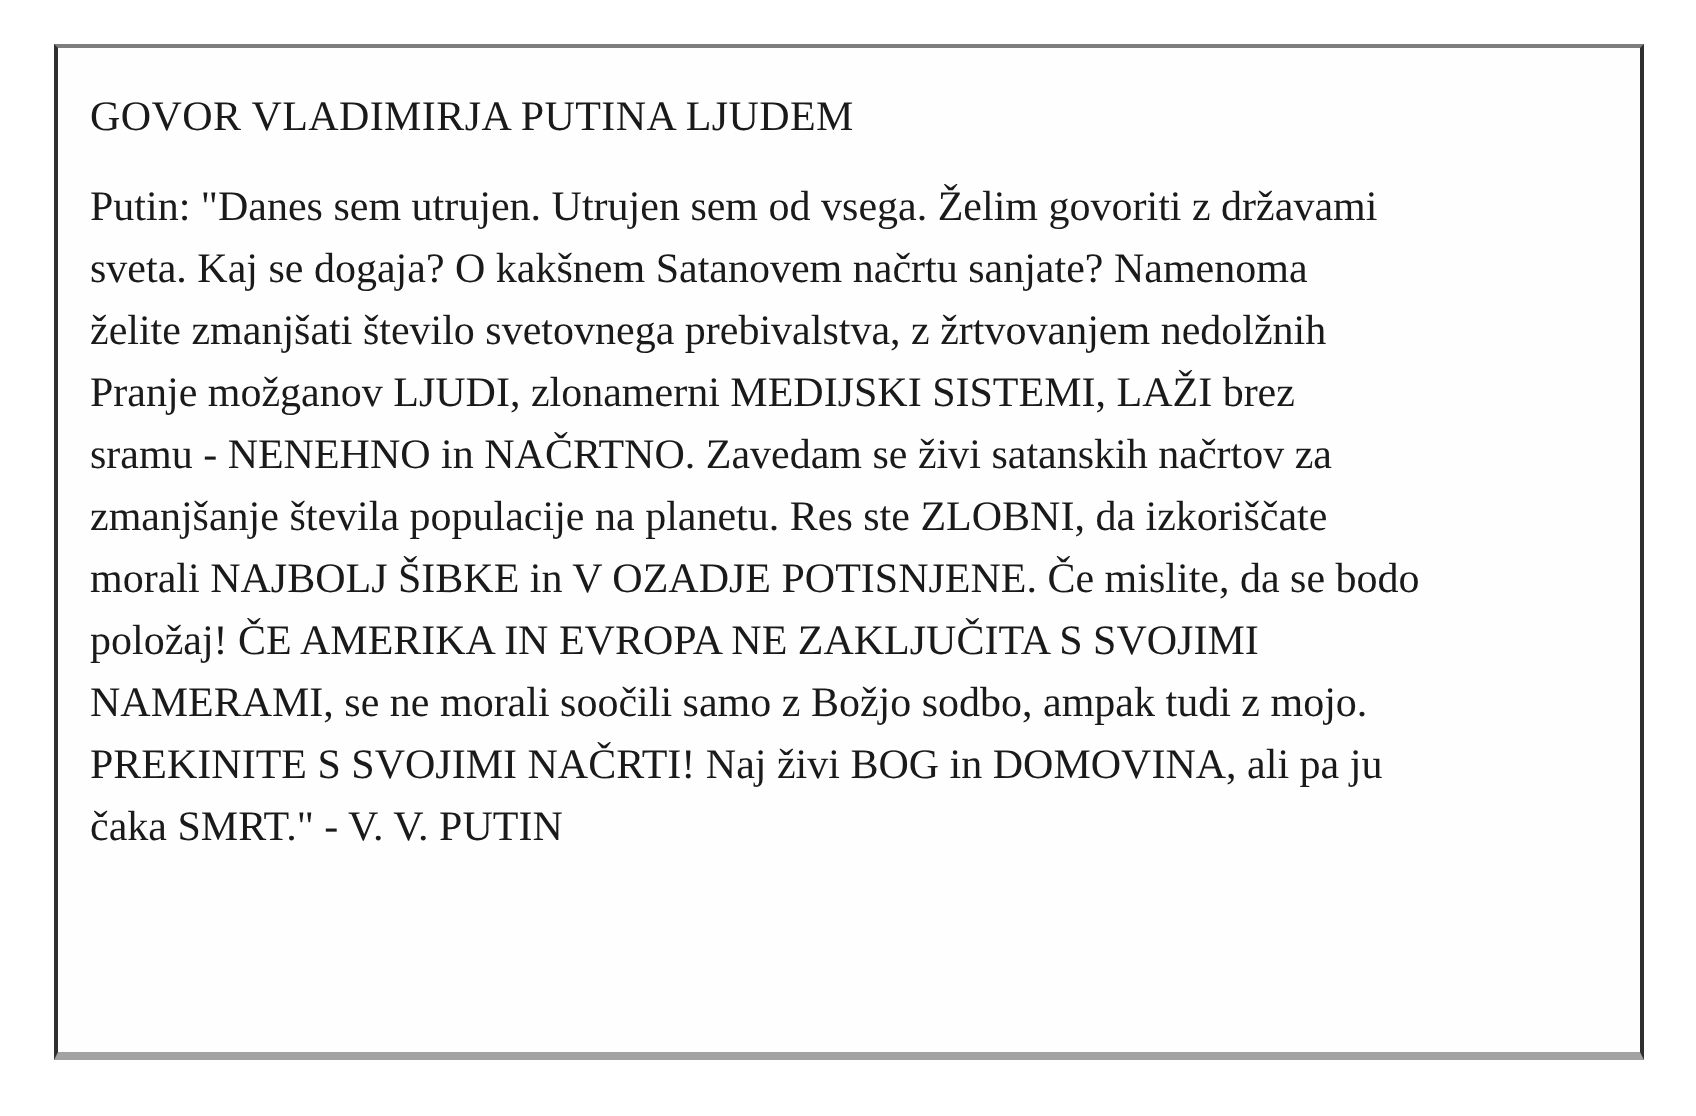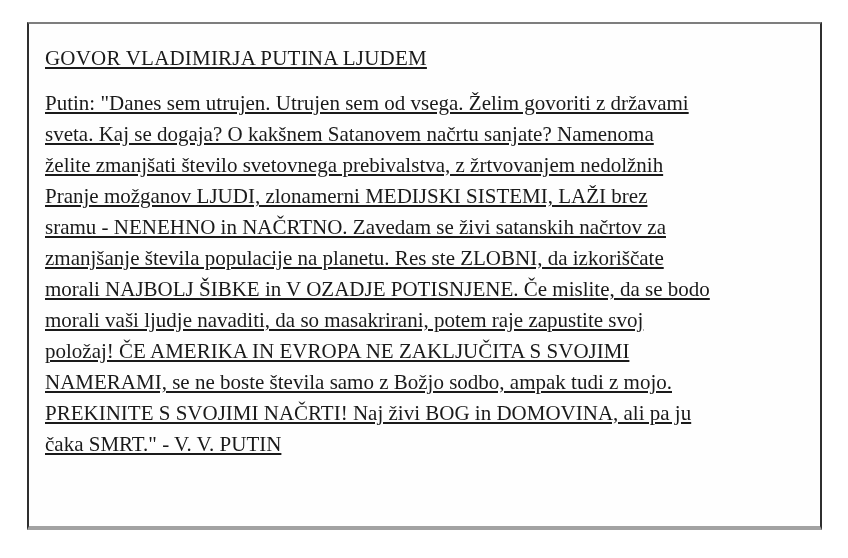--- a/index.html
+++ b/index.html
@@ -18,21 +18,20 @@
     width: 795px;
     height: 508px;
     box-sizing: border-box;
     background: #fefefe;
     border-top: 2px solid #7e7e7e;
     border-left: 2px solid #2f2f2f;
     border-right: 2px solid #2f2f2f;
     border-bottom: 4px solid #a2a2a2;
     padding: 19px 16px 0 16px;
     color: #1a1a1a;
-    text-decoration: underline;
   }
   .doc-title {
     font-size: 21px;
     line-height: 31px;
     margin: 0;
     font-weight: normal;
     white-space: nowrap;
     letter-spacing: 0.2px;
   }
   .doc-paragraph {
@@ -50,19 +49,18 @@
 <div class="document-frame">
   <h1 class="doc-title">GOVOR VLADIMIRJA PUTINA LJUDEM</h1>
   <div class="doc-paragraph">
     <div class="text-line">Putin: "Danes sem utrujen. Utrujen sem od vsega. Želim govoriti z državami</div>
     <div class="text-line">sveta. Kaj se dogaja? O kakšnem Satanovem načrtu sanjate? Namenoma</div>
     <div class="text-line">želite zmanjšati število svetovnega prebivalstva, z žrtvovanjem nedolžnih</div>
     <div class="text-line">Pranje možganov LJUDI, zlonamerni MEDIJSKI SISTEMI, LAŽI brez</div>
     <div class="text-line">sramu - NENEHNO in NAČRTNO. Zavedam se živi satanskih načrtov za</div>
     <div class="text-line">zmanjšanje števila populacije na planetu. Res ste ZLOBNI, da izkoriščate</div>
     <div class="text-line">morali NAJBOLJ ŠIBKE in V OZADJE POTISNJENE. Če mislite, da se bodo</div>
-    <div class="text-line">morali vaši ljudje navaditi, da so masakrirani, potem raje zapustite svoj</div>
     <div class="text-line">položaj! ČE AMERIKA IN EVROPA NE ZAKLJUČITA S SVOJIMI</div>
-    <div class="text-line">NAMERAMI, se ne boste števila samo z Božjo sodbo, ampak tudi z mojo.</div>
+    <div class="text-line">NAMERAMI, se ne morali soočili samo z Božjo sodbo, ampak tudi z mojo.</div>
     <div class="text-line">PREKINITE S SVOJIMI NAČRTI! Naj živi BOG in DOMOVINA, ali pa ju</div>
     <div class="text-line">čaka SMRT." - V. V. PUTIN</div>
   </div>
 </div>
 
 </body></html>

